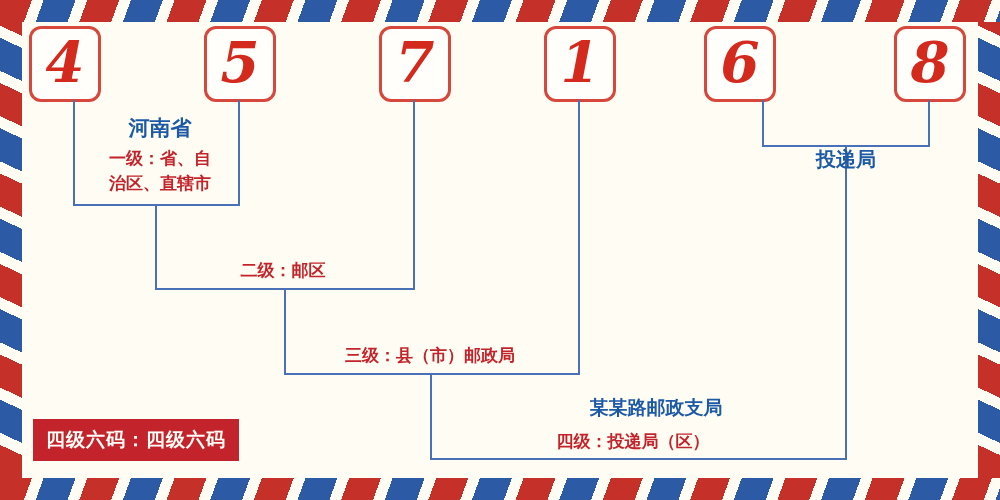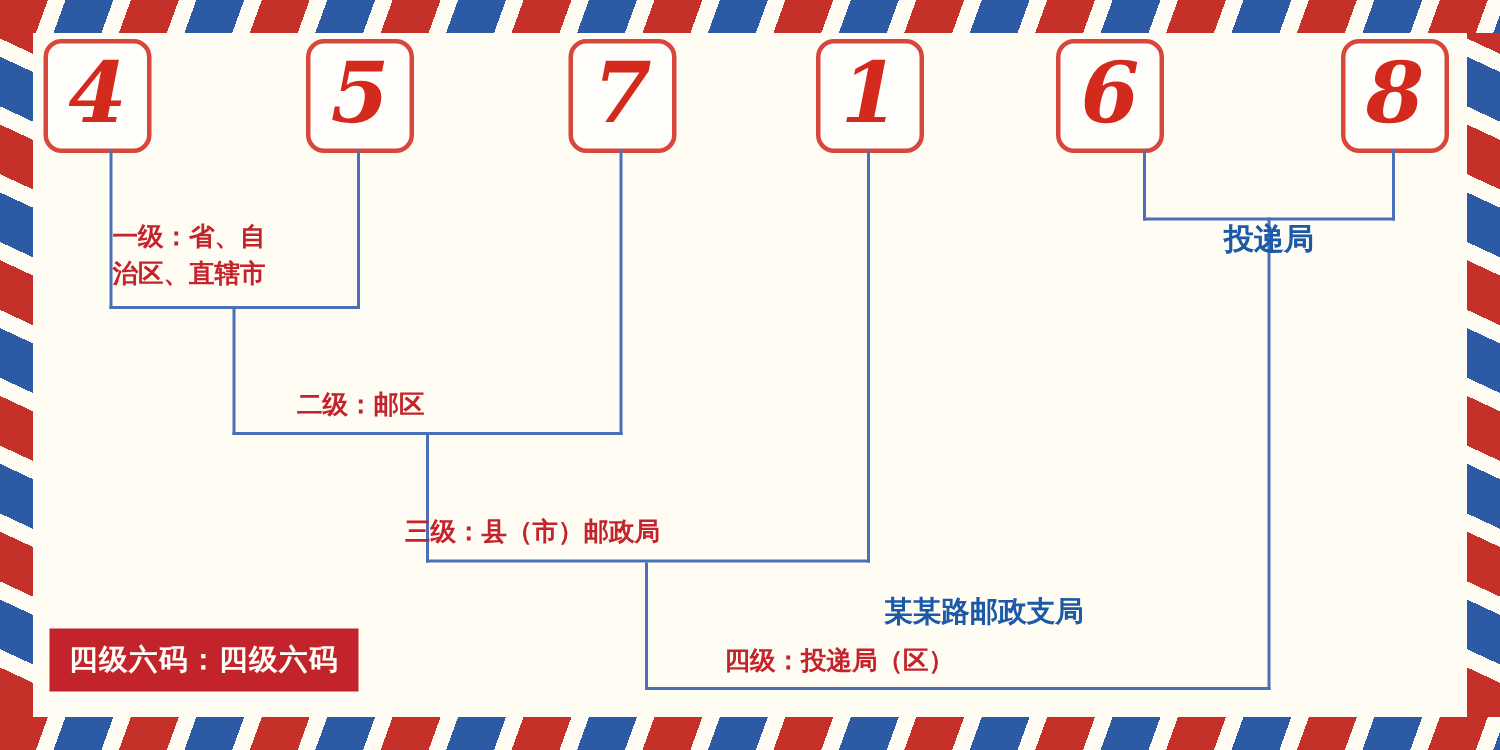--- a/index.html
+++ b/index.html
@@ -67,21 +67,21 @@
     color: var(--label-blue);
     font-weight: bold;
     font-size: 21px;
     text-align: center;
   }
   .lvl-desc {
     position: absolute;
     color: var(--label-red);
     font-weight: bold;
     font-size: 17px;
-    text-align: left;
+    text-align: center;
     white-space: pre-line;
     line-height: 1.45;
   }
   .delivery-name { font-size: 20px; margin-top: 40px; }
 
   .badge {
     position: absolute;
     left: 33px; top: 419px;
     background: var(--badge-red);
     color: #fffef8;
@@ -133,20 +133,21 @@
   <div class="line" style="left:284px; top:373px; width:296px; height:2px"></div>
 
   <div class="line" style="left:430px; top:375px; width:2px;  height:85px"></div>
   <div class="line" style="left:430px; top:458px; width:417px; height:2px"></div>
   <div class="line" style="left:845px; top:145px; width:2px;  height:315px"></div>
 
   <div class="line" style="left:762px; top:100px; width:2px;  height:47px"></div>
   <div class="line" style="left:928px; top:100px; width:2px;  height:47px"></div>
   <div class="line" style="left:762px; top:145px; width:168px; height:2px"></div>
 
+  <div class="lvl-name" style="left:75px;  top:114px; width:170px">河南省</div>
   <div class="lvl-desc" style="left:75px;  top:146px; width:170px">一级：省、自
 治区、直辖市</div>
 
   <div class="lvl-desc" style="left:198px; top:258px; width:170px">二级：邮区</div>
 
   <div class="lvl-desc" style="left:270px; top:343px; width:320px">三级：县（市）邮政局</div>
 
   <div class="lvl-name" style="left:506px; top:395px; width:300px; font-size:19px">某某路邮政支局</div>
   <div class="lvl-desc" style="left:483px; top:429px; width:300px">四级：投递局（区）</div>
 

